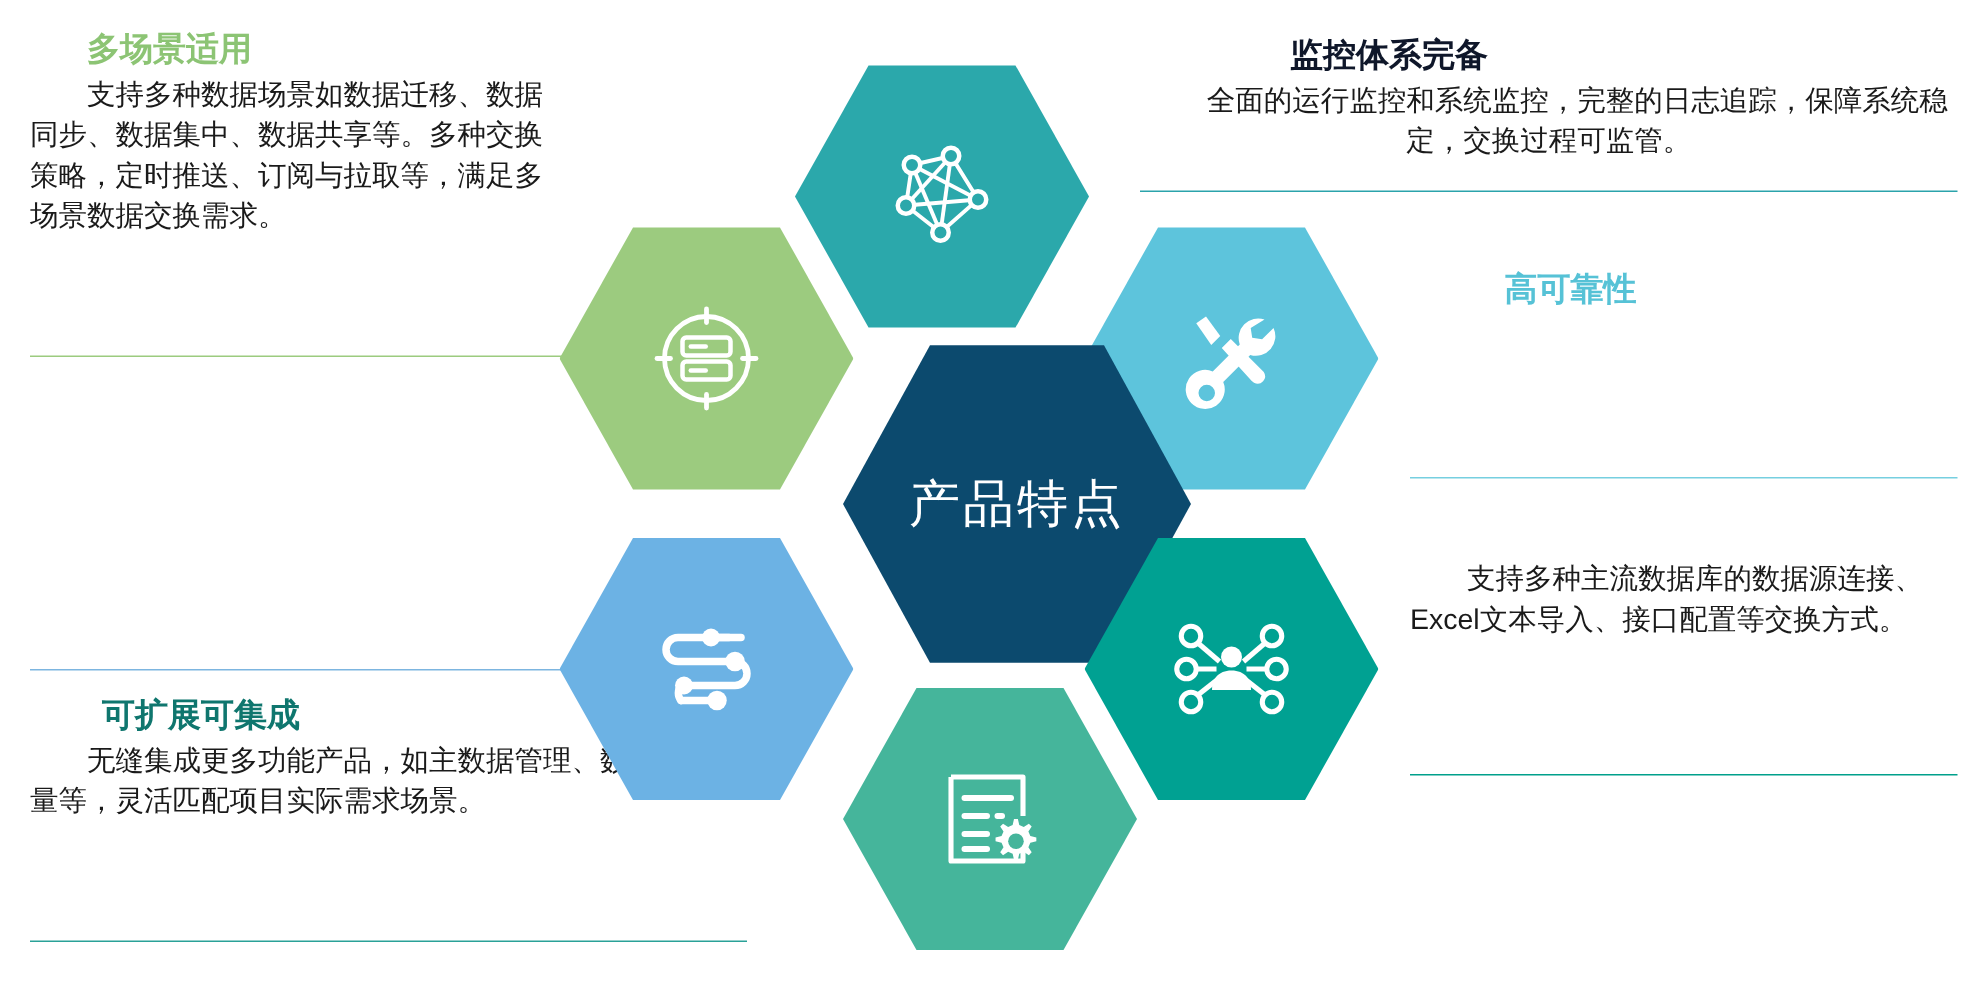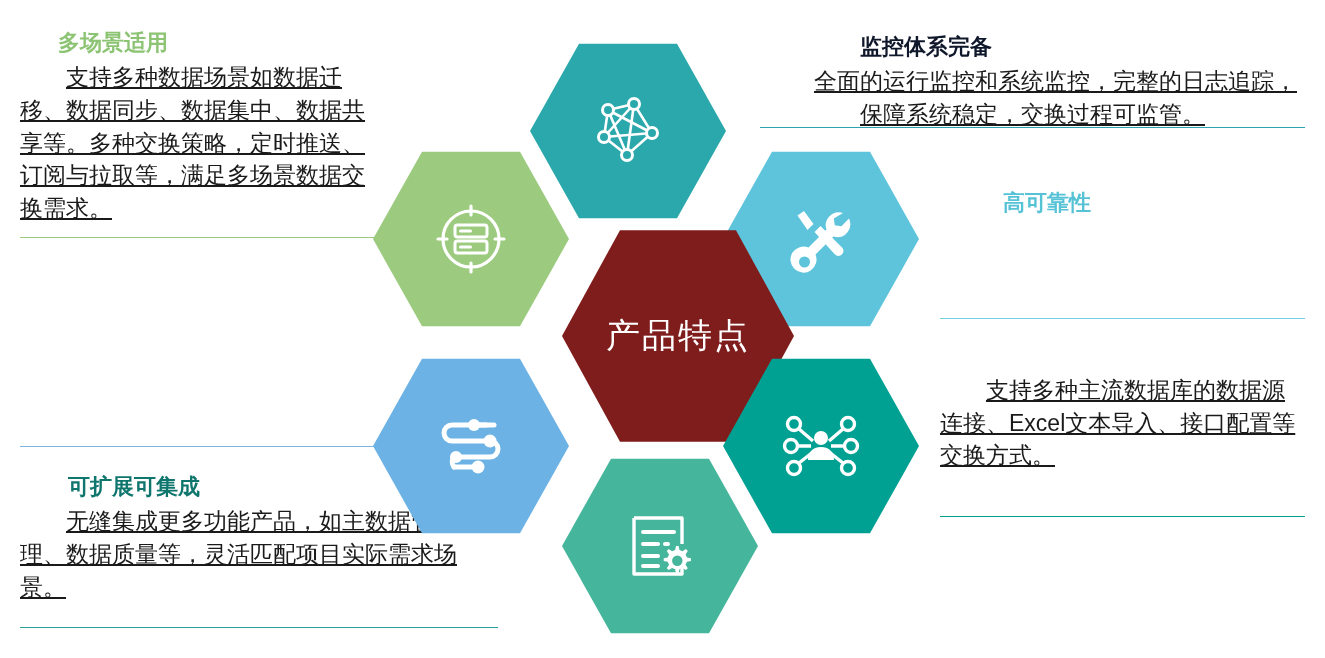--- a/index.html
+++ b/index.html
@@ -18,30 +18,29 @@
     background: #ffffff;
     overflow: hidden;
   }
 
   
   .block { position: absolute; }
   .block .heading {
     font-size: 22px;
     font-weight: bold;
     line-height: 1.1;
-    margin: 13px 0 6px 0;
+    margin: 3px 0 6px 0;
     white-space: nowrap;
   }
   .block .body {
-    font-size: 23px;
+    font-size: 19px;
     line-height: 1.42;
     color: #1a1a1a;
     margin: 0;
     text-indent: 2em;
-    text-decoration: underline;
   }
   .block.align-right .heading { text-align: left; }
 
   
   .h-indent-1 { padding-left: 38px; }
   .h-indent-2 { padding-left: 38px; }
   .h-indent-3 { padding-left: 48px; }
   .h-indent-r1 { padding-left: 100px; }
   .h-indent-r2 { padding-left: 82px; }
   .h-indent-r3 { padding-left: 128px; }
@@ -170,21 +169,21 @@
         <g fill="#ffffff">
           <path d="M60 12 a13 13 0 0 0 -16.5 16.6 l-18 18 a13 13 0 0 0 -14.2 21.2 a13 13 0 0 0 21.2 -14.2 l18 -18 A13 13 0 0 0 66 17.6 l-7.6 7.6 l-6.6 -1 l-1 -6.6 z
                    M21.5 55.5 a5.5 5.5 0 1 1 0 11 a5.5 5.5 0 0 1 0 -11 z"></path>
           <path d="M14.5 14.5 l6.5 -4.5 l9.5 13 l-6 6 z"></path>
           <path d="M31.5 31 l6 -6 l22 22 a5 5 0 0 1 -6.5 7.2 l-1.5 -1.2 z"></path>
         </g>
       </svg>
     </span>
   </div>
 
-  <div class="hex center" style="left:562px; top:228px; width:232px; height:216px; background:#7f1d1d;">
+  <div class="hex center" style="left:562px; top:228px; width:232px; height:216px; background:#0c4a6e;">
     <span class="center-label">产品特点</span>
   </div>
 
   <div class="hex" style="left:373px; top:355px; width:196px; height:182px; background:#6cb2e4;">
     <span>
       <svg width="74" height="62" viewBox="0 0 74 62">
         <g fill="none" stroke="#ffffff" stroke-width="5" stroke-linecap="round">
           <path d="M52 10 H18 a8 8 0 0 0 0 16 H56 a8 8 0 0 1 0 16 H20 a8 8 0 0 0 0 10"></path>
         </g>
         <g fill="#ffffff">

